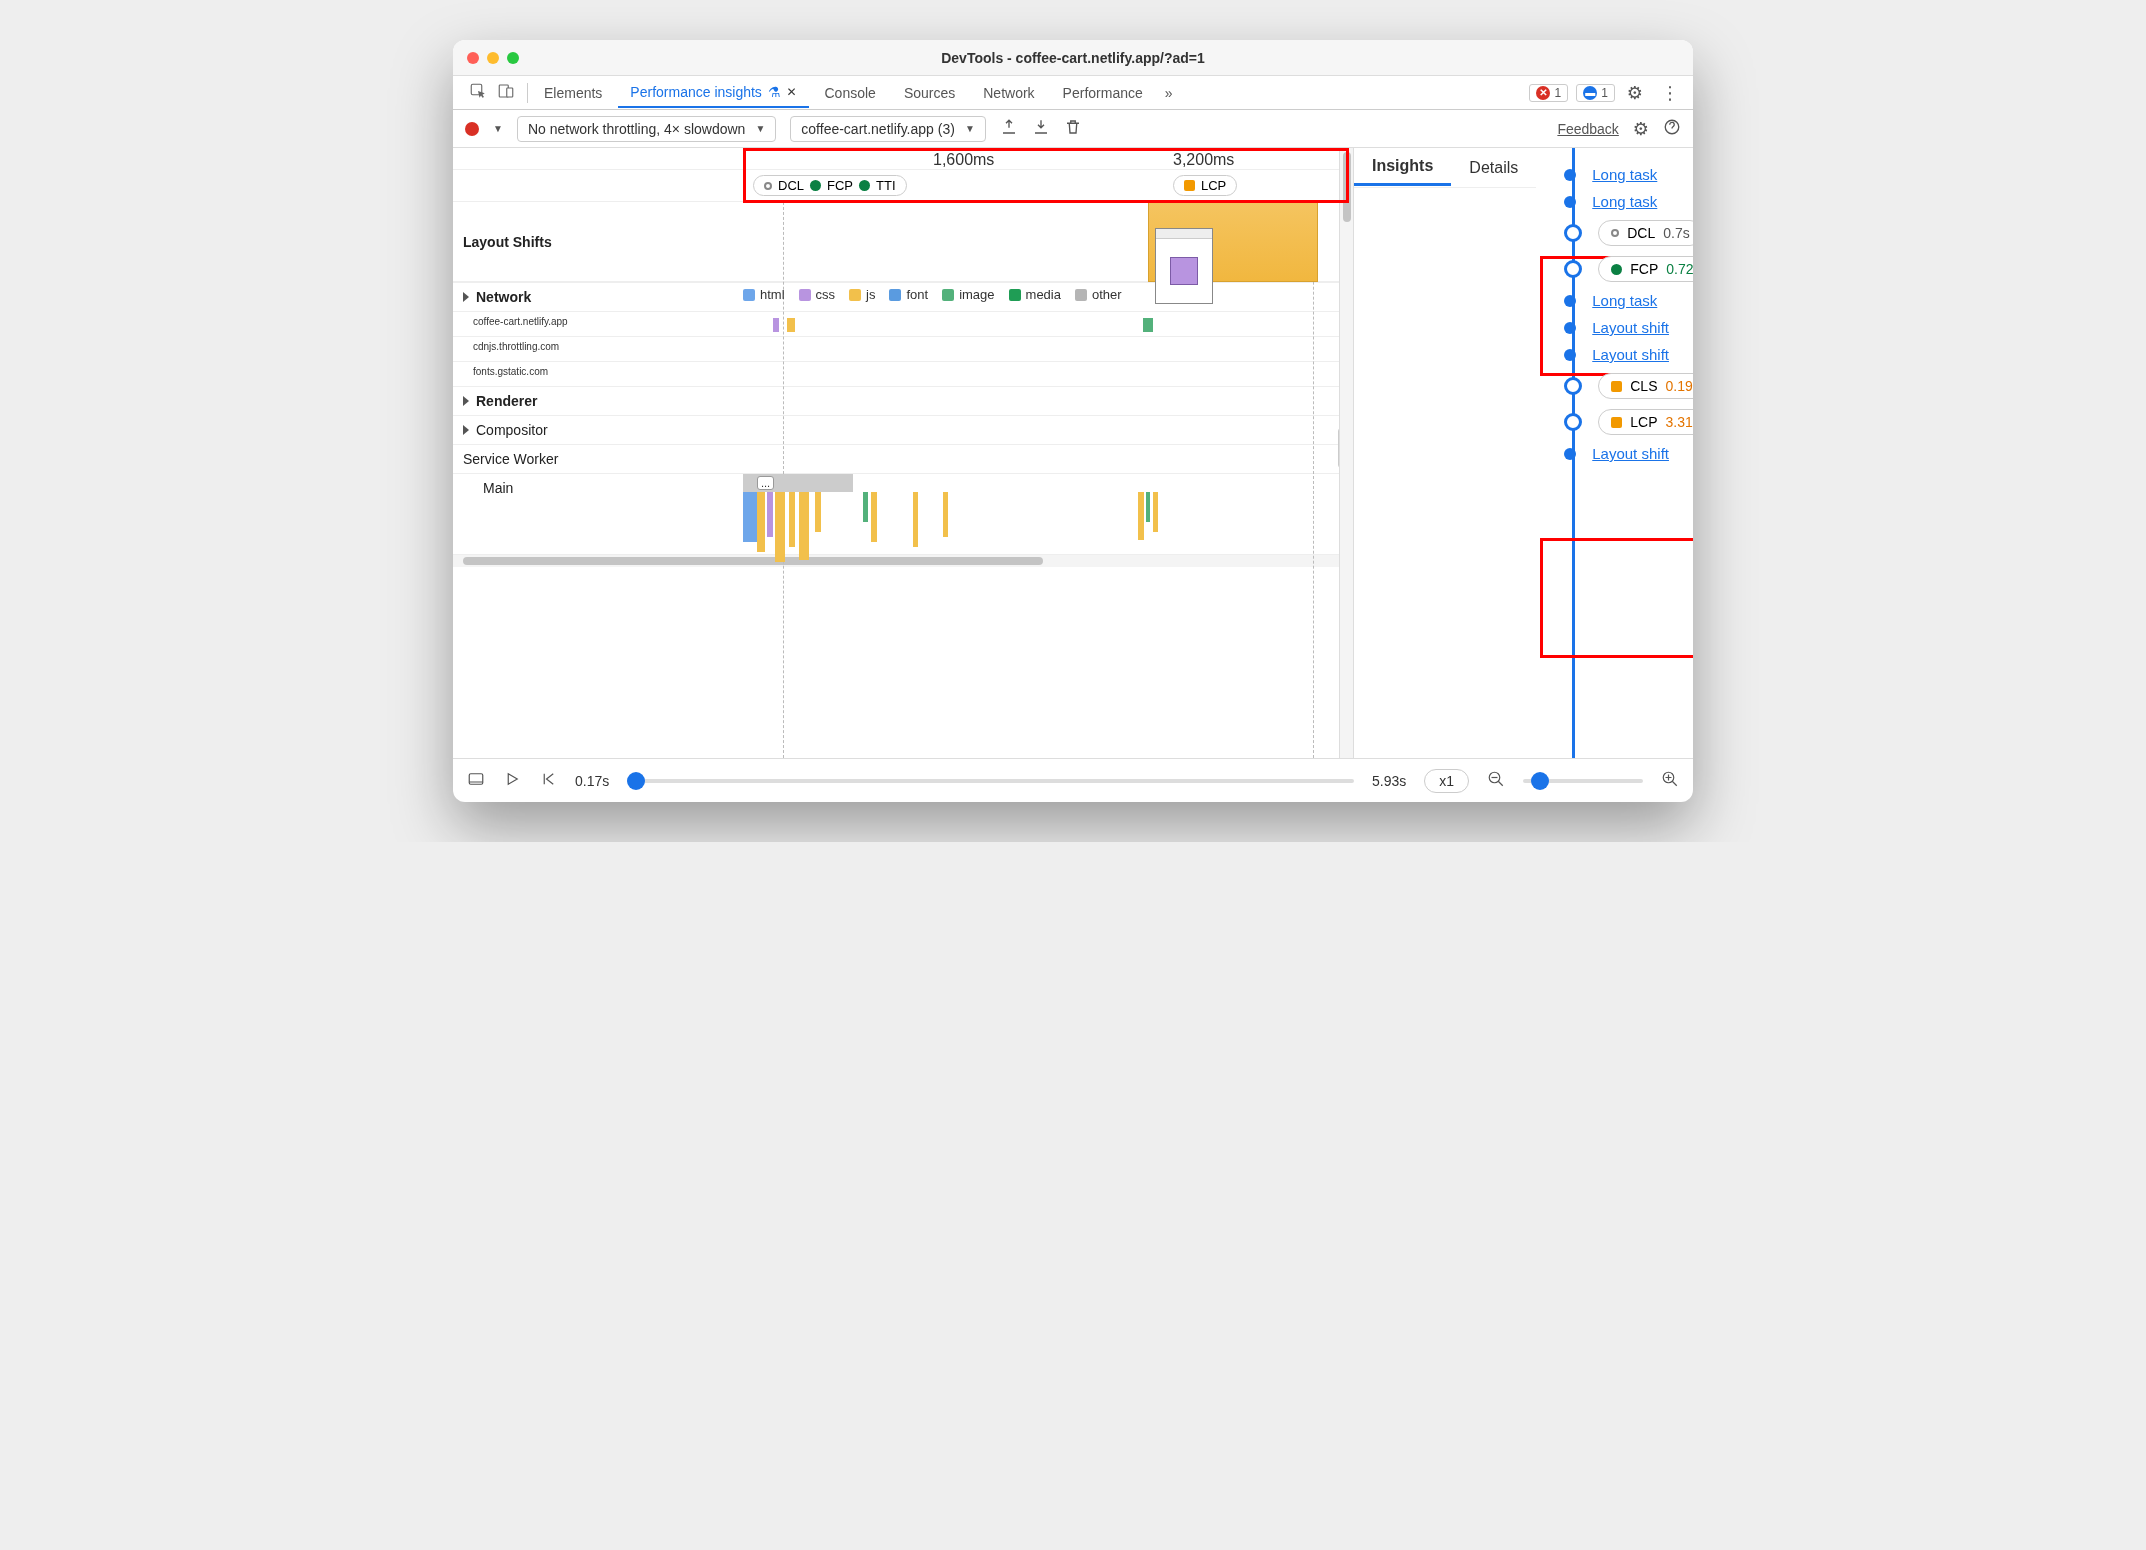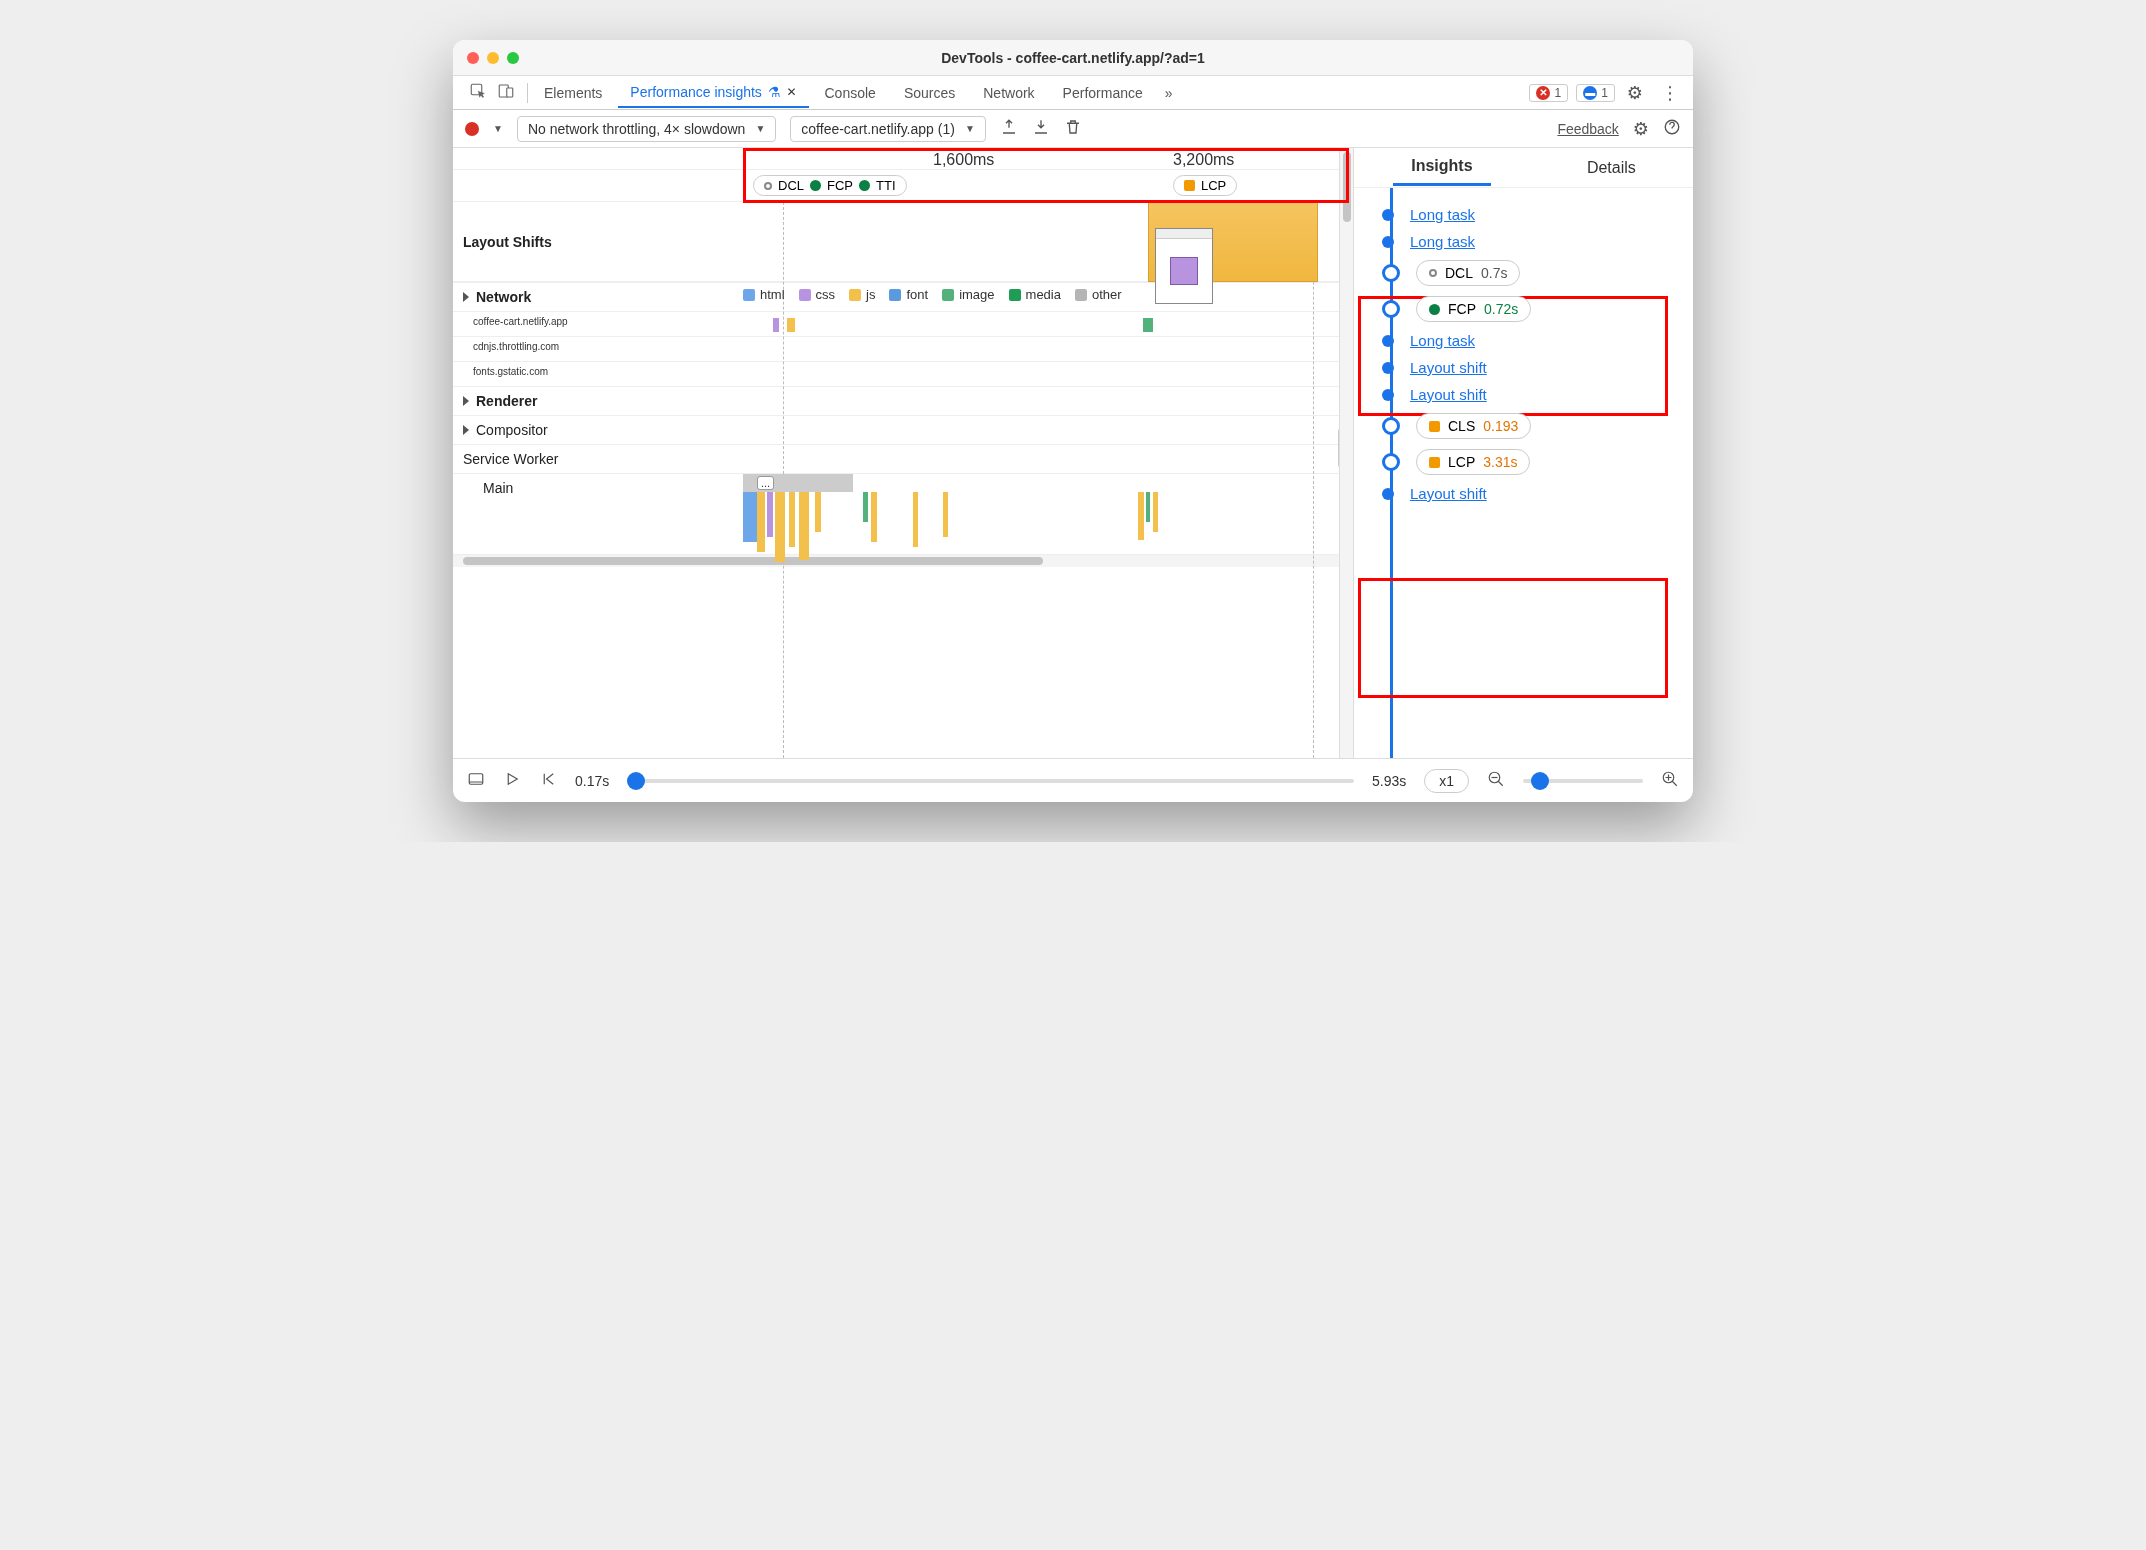--- a/index.html
+++ b/index.html
@@ -57,21 +57,21 @@
 .thumb .cup{width:28px;height:28px;background:#b894e0;border:1px solid #7c5ba6;}
 .legend{display:flex;gap:14px;font-size:13px;color:#333;align-items:center;padding:4px 0;}
 .lg{display:flex;align-items:center;gap:5px;} .lg .box{width:12px;height:12px;border-radius:2px;}
 .c-html{background:#6ea6ea;}.c-css{background:#b894e0;}.c-js{background:#f2c04b;}.c-font{background:#5a9be0;}.c-image{background:#53b17b;}.c-media{background:#1f9d55;}.c-other{background:#b5b5b5;}
 .net-item{font-size:10px;color:#333;padding:4px 10px 4px 20px;}
 .main-track .track-body{height:80px;}
 .flame{position:absolute;background:#f2c04b;bottom:0;}
 .flame.b{background:#6ea6ea;} .flame.p{background:#b894e0;} .flame.g{background:#53b17b;}
 .hscroll{height:12px;background:#f4f4f4;display:flex;align-items:center;}
 .hscroll .thumb-bar{height:8px;background:#c4c4c4;border-radius:4px;margin-left:10px;width:580px;}
-.right{width:340px;border-left:1px solid #ddd;display:flex;flex-direction:column;}
+.right{width:340px;border-left:1px solid #ddd;display:flex;flex-direction:row;}
 .rtabs{display:flex;height:40px;align-items:center;justify-content:space-around;border-bottom:1px solid #eee;font-size:16px;}
 .rtab{padding:8px 18px;cursor:pointer;color:#333;}
 .rtab.active{font-weight:700;border-bottom:3px solid #1a73e8;}
 .timeline{flex:1;overflow:auto;padding:8px 16px 8px 28px;position:relative;}
 .tl-axis{position:absolute;left:36px;top:0;bottom:0;width:3px;background:#1a73e8;}
 .tl-item{display:flex;align-items:center;gap:16px;margin:10px 0;position:relative;}
 .tl-node{width:12px;height:12px;border-radius:50%;background:#1a73e8;flex-shrink:0;z-index:1;}
 .tl-node.big{width:18px;height:18px;border:3px solid #1a73e8;background:#fff;}
 .tl-link{color:#1a73e8;text-decoration:underline;font-size:15px;cursor:pointer;}
 .metric-pill{border:1px solid #ccc;border-radius:999px;padding:4px 12px;display:flex;align-items:center;gap:8px;font-size:14px;background:#fff;}
@@ -142,21 +142,21 @@
   </div>
 
   <div class="toolbar">
     <div class="rec"></div>
     <span class="caret">▼</span>
     <div class="select">
       <span>No network throttling, 4× slowdown</span>
         <span class="caret">▼</span>
     </div>
     <div class="select">
-      <span>coffee-cart.netlify.app (1)</span>
+      <span>coffee-cart.netlify.app (3)</span>
         <span class="caret">▼</span>
     </div>
     <span class="ib"><svg width="18" height="18" viewBox="0 0 24 24" fill="none" stroke="#555" stroke-width="1.8">
           <path d="M12 3v10M8 7l4-4 4 4M4 20h16"></path>
         </svg></span>
     <span class="ib"><svg width="18" height="18" viewBox="0 0 24 24" fill="none" stroke="#555" stroke-width="1.8">
           <path d="M12 13V3M8 9l4 4 4-4M4 20h16"></path>
         </svg></span>
     <span class="ib"><svg width="18" height="18" viewBox="0 0 24 24" fill="none" stroke="#555" stroke-width="1.8">
           <path d="M4 7h16M9 7V4h6v3M7 7l1 13h8l1-13"></path>

